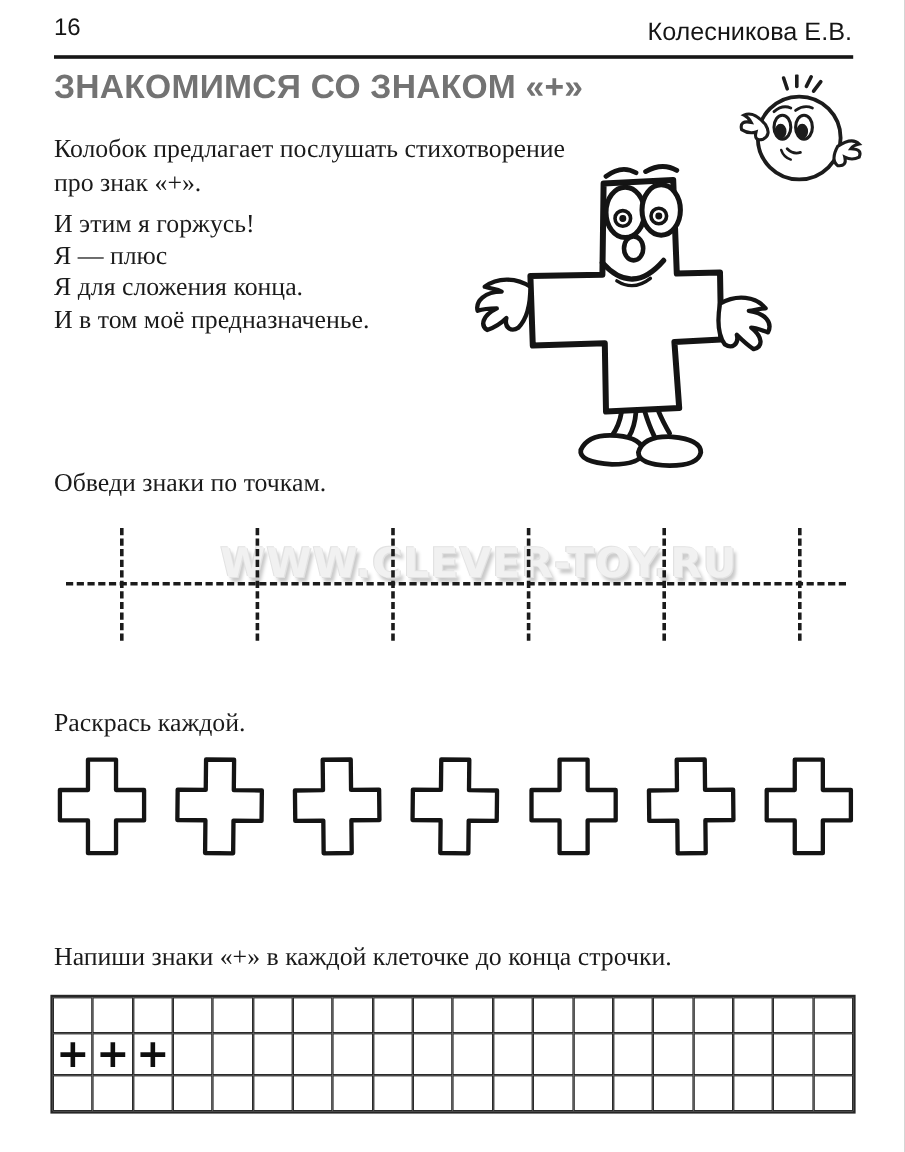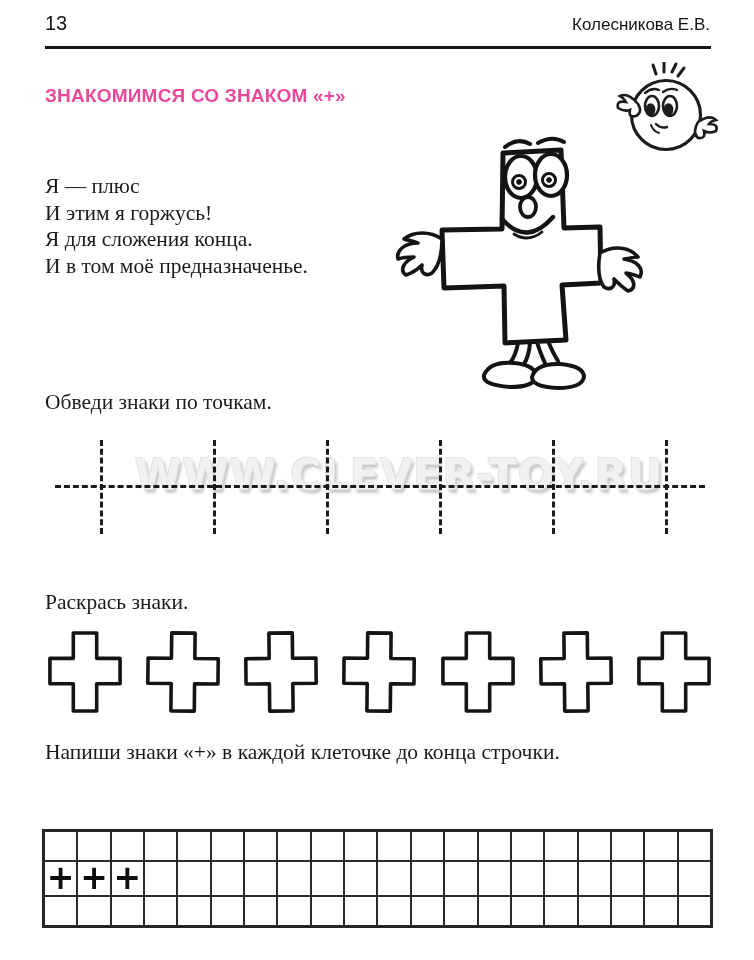--- a/index.html
+++ b/index.html
@@ -5,40 +5,40 @@
   html,body{margin:0;padding:0;background:#888;}
   .page{
     position:relative;width:754px;height:960px;background:#ffffff;
     margin:0 auto;overflow:hidden;
     font-family:"Liberation Serif", serif;color:#1a1a1a;
   }
   
   .pagenum{position:absolute;left:45px;top:12px;font-family:"Liberation Sans",sans-serif;
     font-size:20px;color:#151515;}
   .author{position:absolute;right:44px;top:15px;font-family:"Liberation Sans",sans-serif;
-    font-size:17px;color:#151515;}
+    font-size:21px;color:#151515;}
   .head-rule{position:absolute;left:45px;top:46px;width:666px;height:3px;background:#161616;}
   .title{position:absolute;left:45px;top:57px;font-family:"Liberation Sans",sans-serif;
-    font-weight:bold;font-size:19px;letter-spacing:0.2px;color:#ec4899;margin-top:28px;}
+    font-weight:bold;font-size:28px;letter-spacing:0.2px;color:#737373;}
   
   .intro{position:absolute;left:45px;top:110px;width:430px;font-size:21.5px;line-height:28px;}
   .poem{position:absolute;left:45px;top:173px;font-size:21.5px;line-height:26.5px;}
   .poem div{white-space:nowrap;}
   .task-label{position:absolute;left:45px;font-size:21.5px;}
   .label-trace{top:390px;text-align:center;}
   .label-color{top:590px;}
-  .label-write{top:740px;text-align:right;}
+  .label-write{top:785px;text-align:right;}
   
   .plus-char{position:absolute;left:390px;top:135px;width:255px;height:258px;}
   .kolobok{position:absolute;left:612px;top:62px;width:112px;height:104px;}
   
   .trace{position:absolute;left:45px;top:432px;width:665px;height:108px;}
   .watermark{
     position:absolute;left:34px;top:18px;width:640px;text-align:center;
-    font-family:"DejaVu Sans",sans-serif;font-weight:bold;font-size:42px;letter-spacing:1px;
+    font-family:"DejaVu Sans",sans-serif;font-weight:bold;font-size:34px;letter-spacing:1px;
     color:#f1f1f1;
     text-shadow:-1px -1px 0 #e2e2e2, 1px 1px 0 #e2e2e2, 3px 4px 3px #c9c9c9;
     z-index:1;user-select:none;
   }
   .trace-hline{position:absolute;left:10px;top:53px;width:650px;height:0;
     border-top:3px dashed #1b1b1b;z-index:2;}
   .trace-vline{position:absolute;top:8px;height:94px;width:0;
     border-left:3px dashed #1b1b1b;z-index:2;}
   
   .crosses{position:absolute;left:47px;top:629px;width:665px;display:flex;
@@ -55,28 +55,29 @@
   .cell{border:1px solid #2a2a2a;display:flex;align-items:center;justify-content:center;}
   .plus-mark{font-family:"DejaVu Sans",sans-serif;font-weight:700;font-size:33px;
     line-height:1;color:#0e0e0e;transform:translateY(-1px);}
   svg *{vector-effect:non-scaling-stroke;}
 </style>
 </head>
 <body>
 
 <div class="page">
 
-  <div class="pagenum">13</div>
+  <div class="pagenum">16</div>
   <div class="author">Колесникова Е.В.</div>
   <div class="head-rule"></div>
   <div class="title">ЗНАКОМИМСЯ СО ЗНАКОМ «+»</div>
 
+  <div class="intro">Колобок предлагает послушать стихотворение про знак «+».</div>
   <div class="poem">
+    <div>И этим я горжусь!</div>
     <div>Я — плюс</div>
-    <div>И этим я горжусь!</div>
     <div>Я для сложения конца.</div>
     <div>И в том моё предназначенье.</div>
   </div>
 
   <svg class="kolobok" viewBox="0 0 112 104">
     <g stroke="#1c1c1c" fill="none" stroke-linecap="round" stroke-width="3">
       <path d="M44,12 L41,3"></path>
         <path d="M52,10 L52,1"></path>
         <path d="M60,10 L64,2"></path>
         <path d="M66,14 L72,6"></path>
@@ -133,21 +134,21 @@
     <div class="trace-hline"></div>
 
   <div class="trace-vline" style="left: 55px;"></div>
       <div class="trace-vline" style="left: 168px;"></div>
       <div class="trace-vline" style="left: 281px;"></div>
       <div class="trace-vline" style="left: 394px;"></div>
       <div class="trace-vline" style="left: 507px;"></div>
       <div class="trace-vline" style="left: 620px;"></div>
     </div>
 
-  <div class="task-label label-color">Раскрась знаки.</div>
+  <div class="task-label label-color">Раскрась каждой.</div>
   <div class="crosses">
       <div class="c">
         <svg width="76" height="86" viewBox="0 0 78 86">
           <path d="M27,3 H51 V29 H75 V55 H51 V83 H27 V55 H3 V29 H27 Z" fill="#ffffff" stroke="#141414" stroke-width="3.6" stroke-linejoin="round"></path>
         </svg>
       </div>
       <div class="c">
         <svg width="76" height="86" viewBox="0 0 78 86">
           <path d="M27,3 H51 V29 H75 V55 H51 V83 H27 V55 H3 V29 H27 Z" fill="#ffffff" stroke="#141414" stroke-width="3.6" stroke-linejoin="round"></path>
         </svg>

